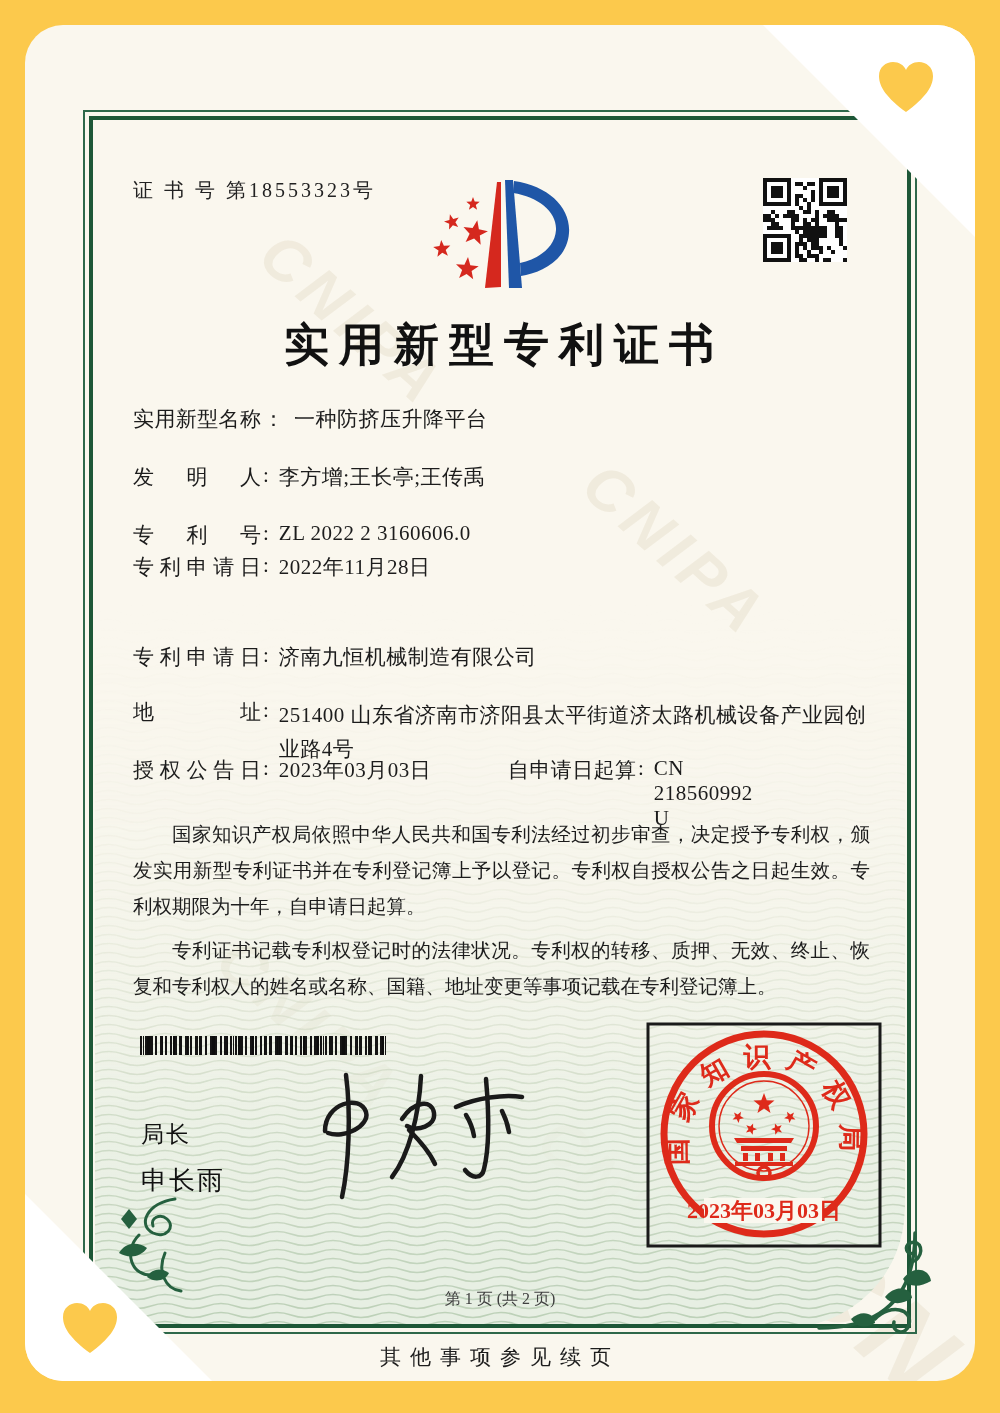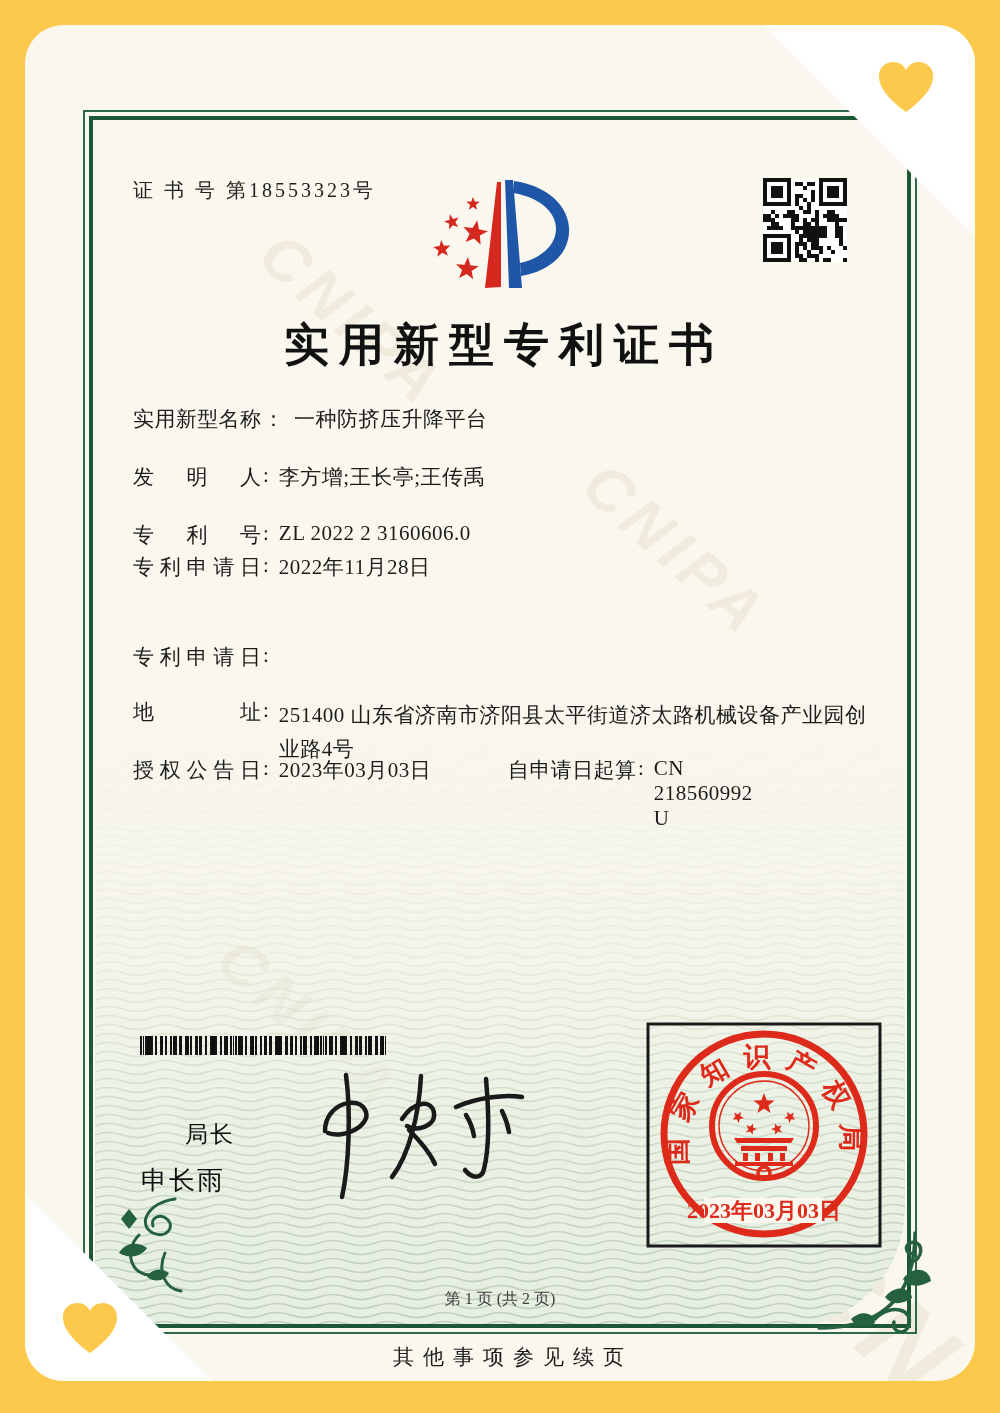--- a/index.html
+++ b/index.html
@@ -60,29 +60,29 @@
   .paras p{margin:0 0 8px;text-indent:2em;}
 
   .barcode{position:absolute;left:115px;top:1011px;width:246px;height:19px;z-index:20;
     background-image:
       repeating-linear-gradient(90deg,#141414 0 2px,transparent 2px 5px),
       repeating-linear-gradient(90deg,#141414 0 1px,transparent 1px 9px),
       repeating-linear-gradient(90deg,#0d0d0d 0 3px,transparent 3px 13px);
     background-position:0 0,3px 0,7px 0;}
 
   .signer-role{position:absolute;left:116px;top:1094px;z-index:20;font-size:23px;letter-spacing:2px;
-    font-family:"Liberation Sans","DejaVu Sans",sans-serif;color:#111;margin-left:44px;}
+    font-family:"Liberation Sans","DejaVu Sans",sans-serif;color:#111;}
   .signer-name{position:absolute;left:116px;top:1138px;z-index:20;font-size:26px;letter-spacing:2px;
     font-family:"Liberation Sans","DejaVu Sans",sans-serif;color:#111;}
   .sign-svg{position:absolute;left:255px;top:1038px;z-index:21;}
 
   .seal{position:absolute;left:621px;top:997px;z-index:25;}
 
   .page-num{position:absolute;left:0;top:1264px;width:950px;z-index:20;text-align:center;font-size:16px;color:#404040;}
-  .cont-note{position:absolute;left:13px;top:1318px;width:950px;z-index:20;text-align:center;
+  .cont-note{position:absolute;left:0;top:1318px;width:950px;z-index:20;text-align:center;
     font-size:21px;letter-spacing:9px;color:#1c1c1c;}
 
   
   .fold{position:absolute;background:#FFFFFF;z-index:40;}
   .fold-tr{right:0;top:0;width:212px;height:212px;clip-path:polygon(0 0,100% 0,100% 100%);}
   .fold-bl{left:0;bottom:0;width:187px;height:187px;clip-path:polygon(0 0,100% 100%,0 100%);}
   .heart{position:absolute;z-index:41;}
   .heart-tr{left:852px;top:36px;}
   .heart-bl{left:36px;top:1277px;}
 </style>
@@ -381,38 +381,43 @@
           <span class="fvalue">ZL 2022 2 3160606.0</span>
       </div>
       <div class="frow" style="top:528px">
         <span class="flabel">专利申请日</span>
           <span class="fcolon">:</span>
           <span class="fvalue">2022年11月28日</span>
       </div>
       <div class="frow" style="top:618px">
         <span class="flabel">专利申请日</span>
           <span class="fcolon">:</span>
+          <span class="fvalue">济南九恒机械制造有限公司</span>
       </div>
       <div class="frow" style="top:673px">
         <span class="flabel">地址</span>
           <span class="fcolon">:</span>
           <span class="fvalue fvalue-wrap">251400 山东省济南市济阳县太平街道济太路机械设备产业园创业路4号</span>
       </div>
       <div class="frow" style="top:731px">
         <span class="flabel">授权公告日</span>
           <span class="fcolon">:</span>
           <span class="fvalue">2023年03月03日</span>
         <span class="fpair2">
           <span class="flabel">自申请日起算</span>
             <span class="fcolon">:</span>
             <span class="fvalue">CN 218560992 U</span>
         </span>
       </div>
     </div>
 
+    <div class="paras">
+      <p>国家知识产权局依照中华人民共和国专利法经过初步审查，决定授予专利权，颁发实用新型专利证书并在专利登记簿上予以登记。专利权自授权公告之日起生效。专利权期限为十年，自申请日起算。</p>
+      <p>专利证书记载专利权登记时的法律状况。专利权的转移、质押、无效、终止、恢复和专利权人的姓名或名称、国籍、地址变更等事项记载在专利登记簿上。</p>
+    </div>
 
     <div class="barcode"></div>
 
     <div class="signer-role">局长</div>
     <div class="signer-name">申长雨</div>
     <svg class="sign-svg" width="260" height="145" viewBox="0 0 260 145">
       <g stroke="#1a1a1a" stroke-width="4.5" fill="none" stroke-linecap="round" stroke-linejoin="round">
         <path d="M45,68 C45,40 80,31 86,49 C90,63 64,76 48,70"></path>
         <path d="M66,12 C71,50 69,102 62,134"></path>
         <path d="M122,56 C134,38 152,36 154,50 C156,63 137,69 127,63"></path>

